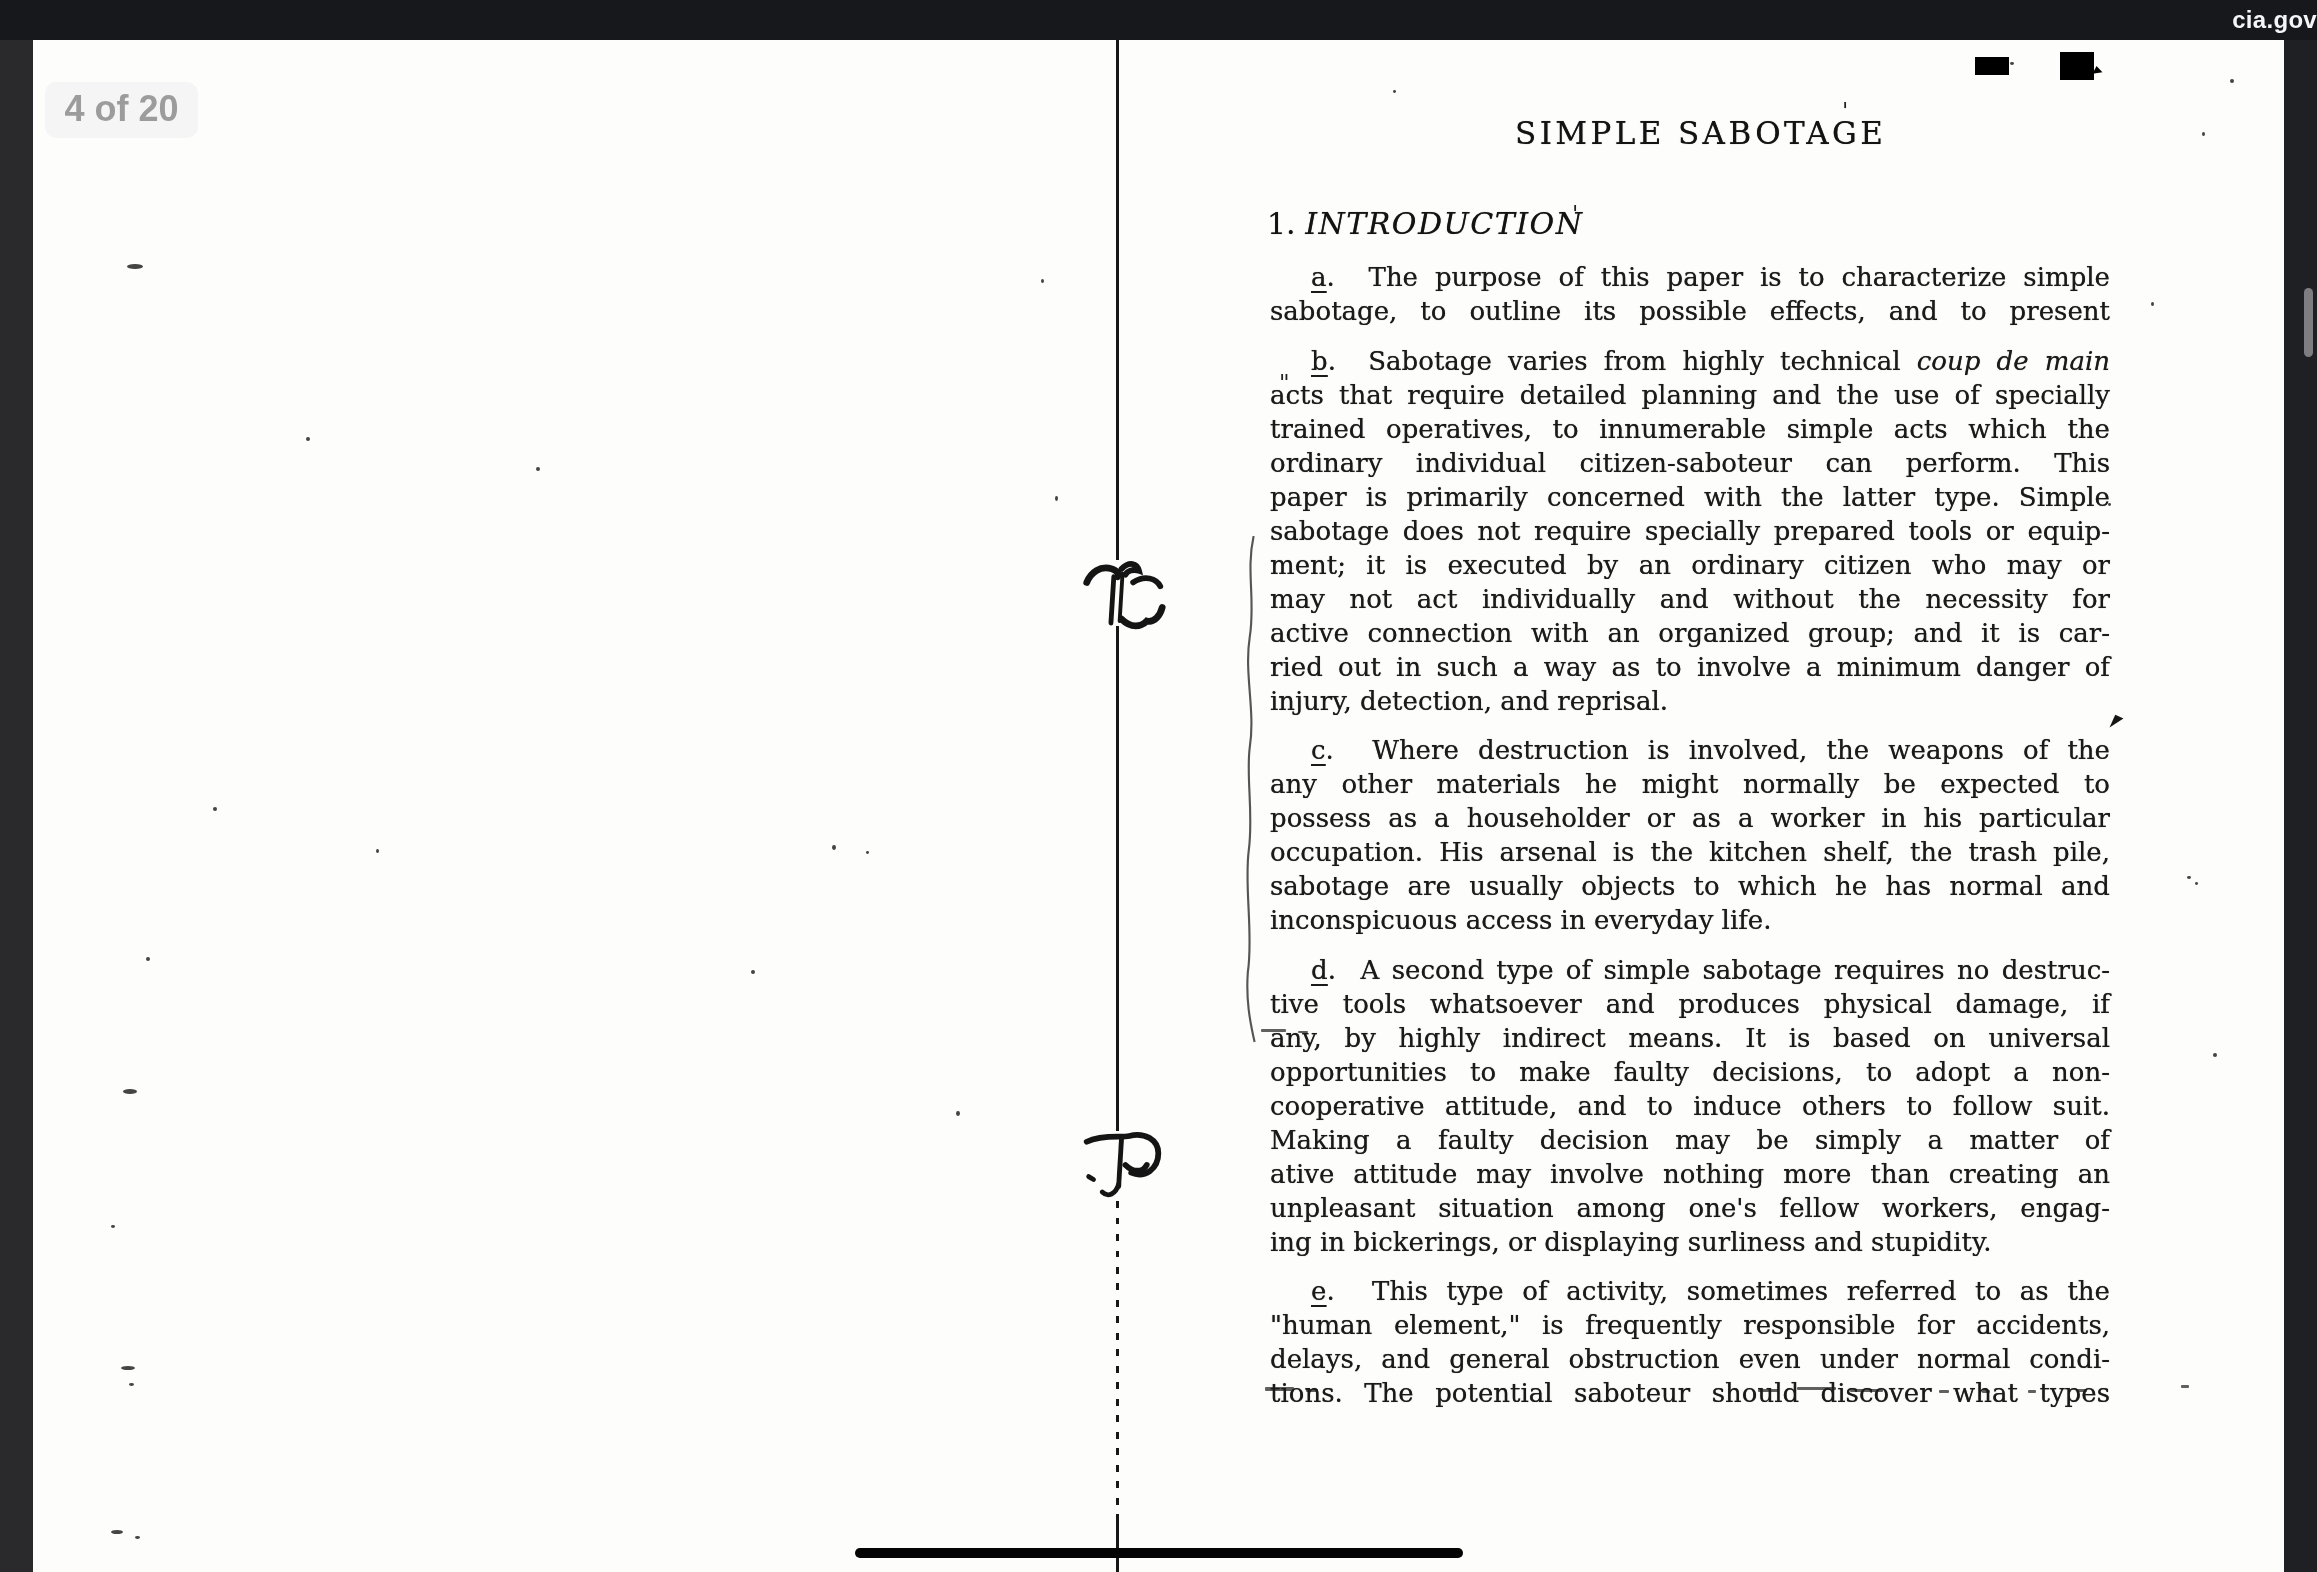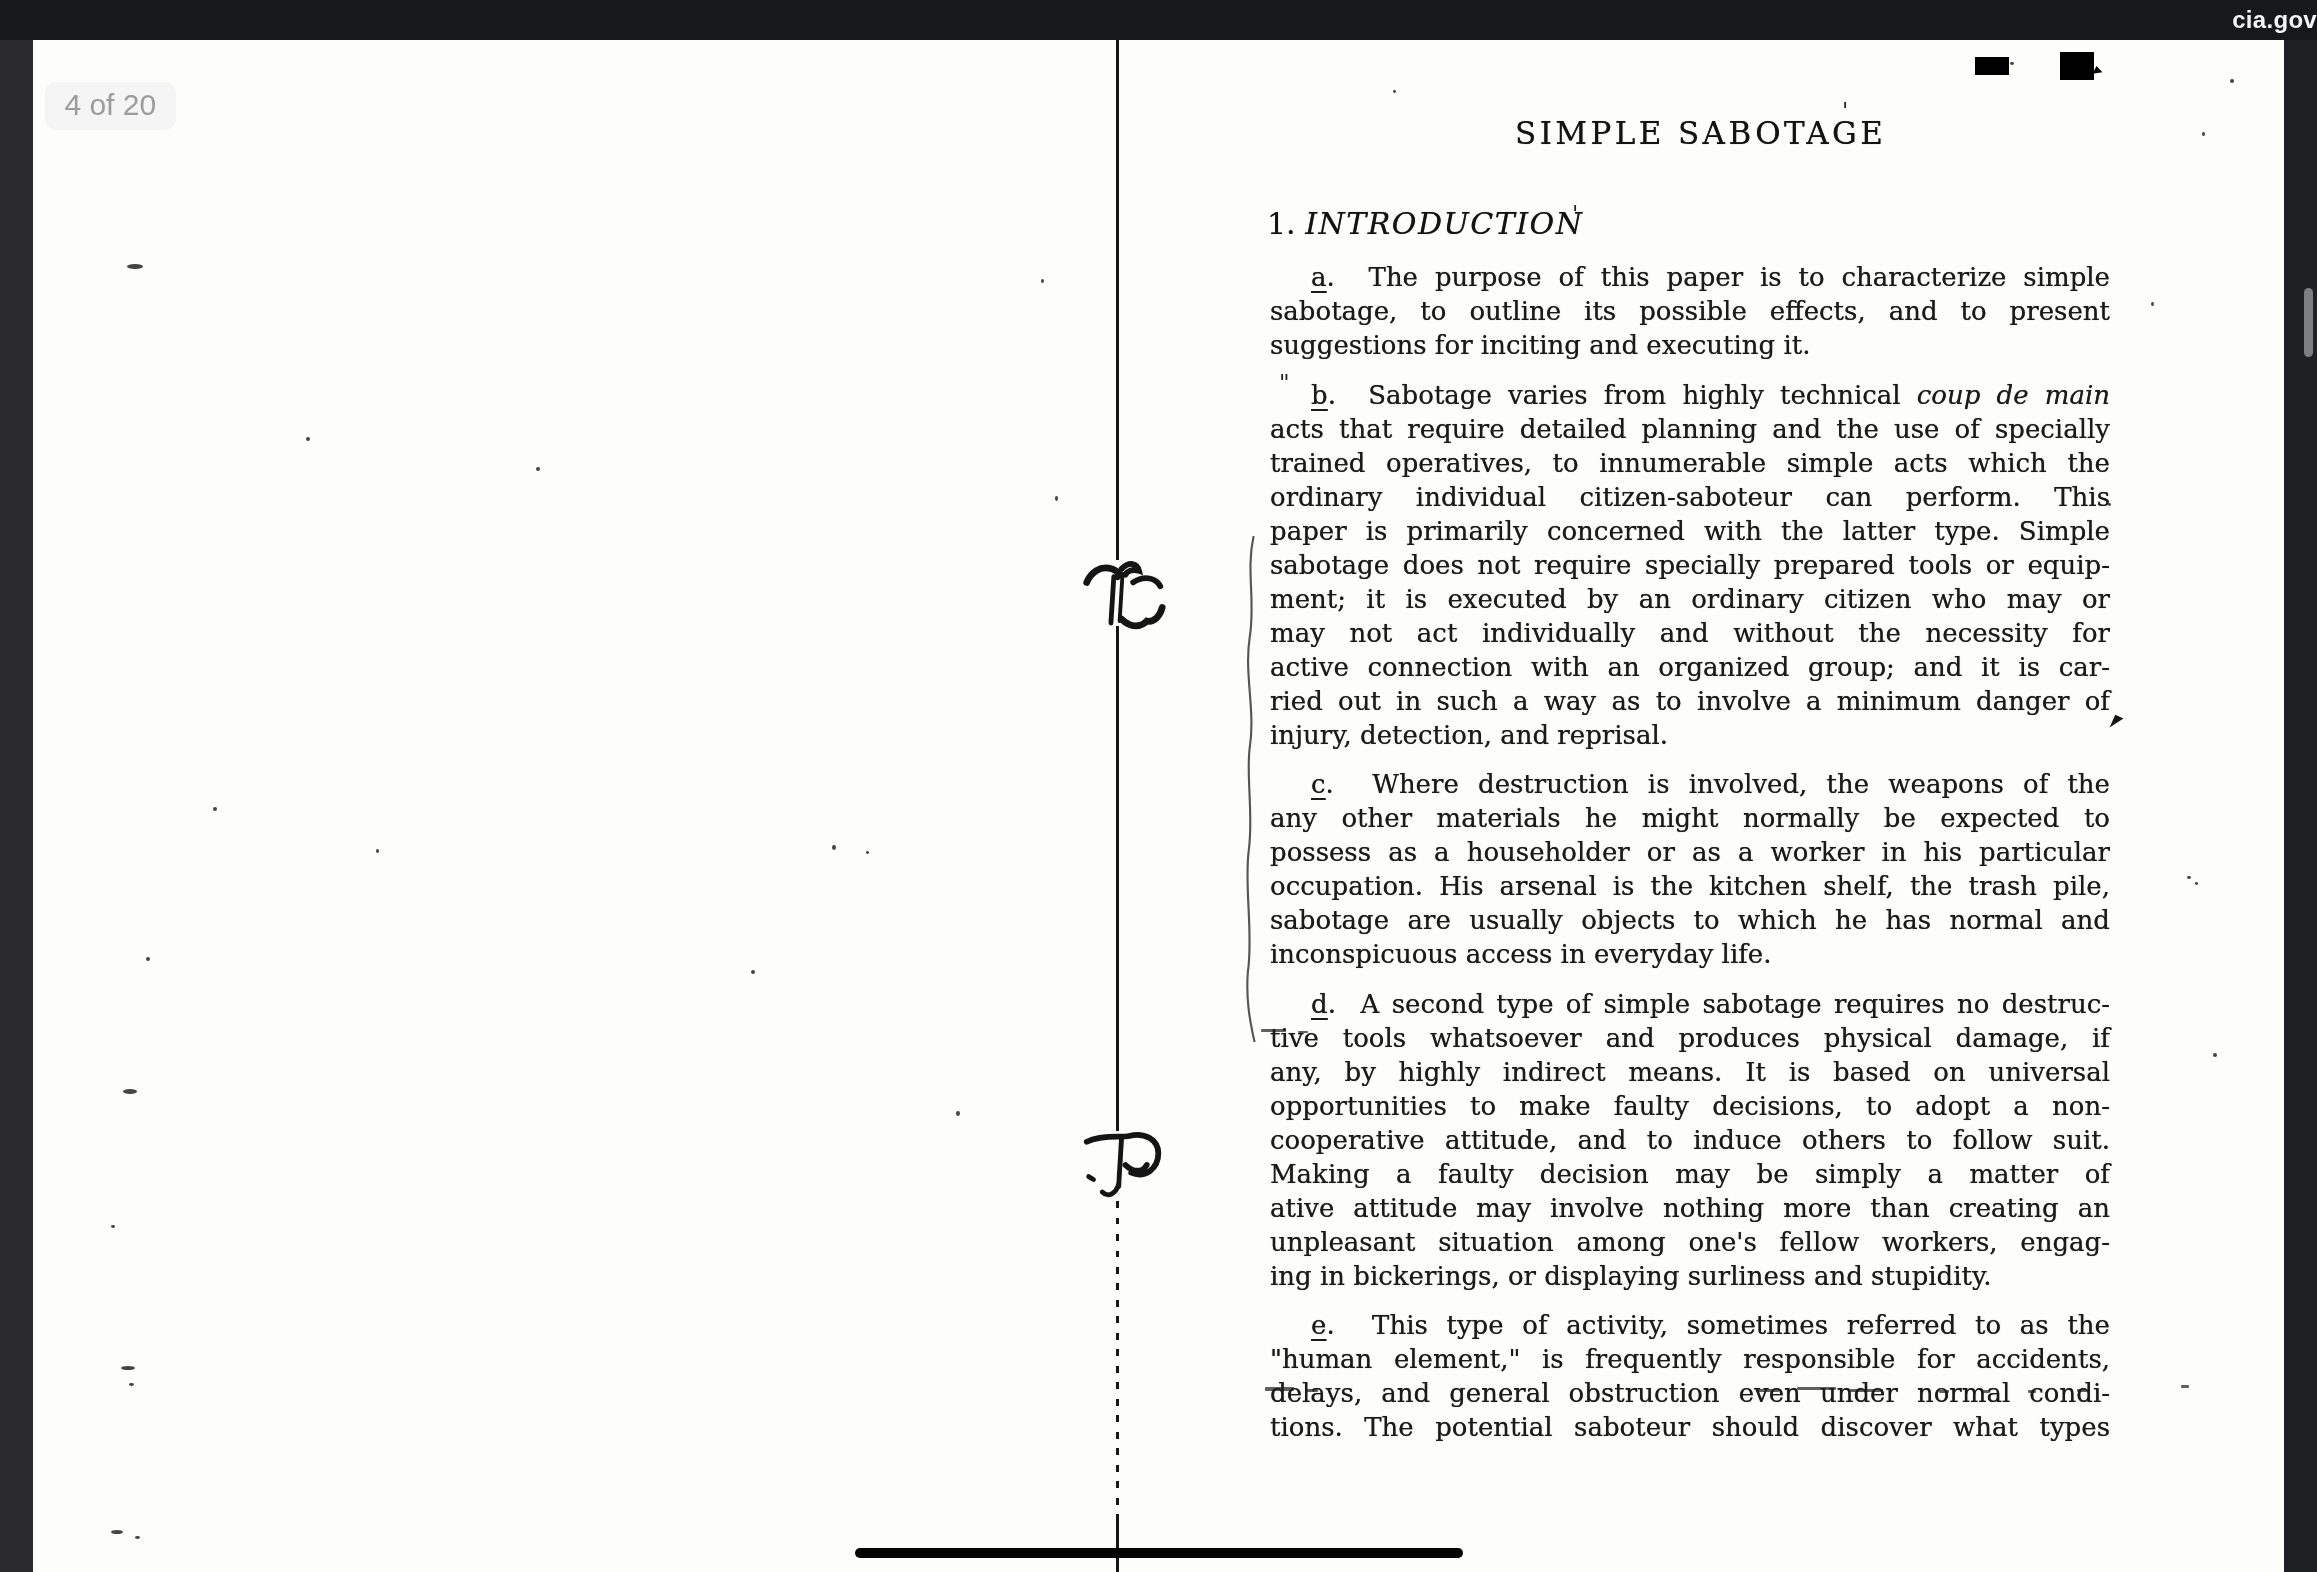--- a/index.html
+++ b/index.html
@@ -11,21 +11,21 @@
   .topbar{position:absolute;left:0;top:0;width:2317px;height:40px;background:#17181c;
     display:flex;align-items:center;justify-content:flex-end;z-index:30}
   .topbar-label{color:#f4f5f7;font-family:"Liberation Sans",sans-serif;font-weight:700;
     font-size:24px;letter-spacing:0.3px}
   .strip-left{position:absolute;left:0;top:40px;width:33px;height:1532px;background:#2a2a2d;z-index:20}
   .strip-right{position:absolute;left:2284px;top:40px;width:33px;height:1532px;background:#1f2023;z-index:20}
   .scroll-thumb{position:absolute;left:2304px;top:288px;width:8.7px;height:69px;border-radius:4.9px;
     background:#7e7e82;z-index:25}
   .page-indicator{position:absolute;left:45px;top:82px;padding:5.8px 19.4px 7.8px 19.4px;
     background:rgba(243,243,243,.85);border-radius:11.6px;z-index:22;
-    font-family:"Liberation Sans",sans-serif;font-weight:400;font-size:30px;color:#9c9c9c}
+    font-family:"Liberation Sans",sans-serif;font-weight:700;font-size:36px;color:#9c9c9c}
   .home-indicator{position:absolute;left:855px;top:1548px;width:608px;height:9.7px;border-radius:4.9px;
     background:#040404;z-index:26}
   
   .doc-title{position:absolute;left:1515px;top:115px;font-size:31px;letter-spacing:3.4px;
     color:#131313;white-space:nowrap;text-shadow:0 0 0.7px rgba(19,19,19,.75)}
   .doc-heading{position:absolute;left:1267px;top:206px;font-size:30px;color:#131313;white-space:nowrap;
     text-shadow:0 0 0.7px rgba(19,19,19,.75)}
   .doc-heading em{font-style:italic;letter-spacing:1.5px}
   .paper-text{position:absolute;left:1270px;top:260px;width:840px;font-size:26px;color:#1a1a1a;
     text-shadow:0 0 0.7px rgba(22,22,22,.8)}
@@ -69,21 +69,20 @@
 <div class="doc-title">SIMPLE SABOTAGE</div>
 
 <div class="doc-heading">
   <span>1.</span>&nbsp;<em>INTRODUCTION</em>
 </div>
 
 <div class="paper-text" id="paper-text">
     <div class="para">
       <div class="line first"><span class="uletter">a</span>.&nbsp;&nbsp;The purpose of this paper is to characterize simple</div>
       <div class="line">sabotage, to outline its possible effects, and to present</div>
-      <div class="line flush">suggestions for inciting and executing it.</div>
     </div>
     <div class="para">
       <div class="line first"><span class="uletter">b</span>.&nbsp;&nbsp;Sabotage varies from highly technical <em>coup de main</em></div>
       <div class="line">acts that require detailed planning and the use of specially</div>
       <div class="line">trained operatives, to innumerable simple acts which the</div>
       <div class="line">ordinary individual citizen-saboteur can perform. This</div>
       <div class="line">paper is primarily concerned with the latter type. Simple</div>
       <div class="line">sabotage does not require specially prepared tools or equip-</div>
       <div class="line">ment; it is executed by an ordinary citizen who may or</div>
       <div class="line">may not act individually and without the necessity for</div>

